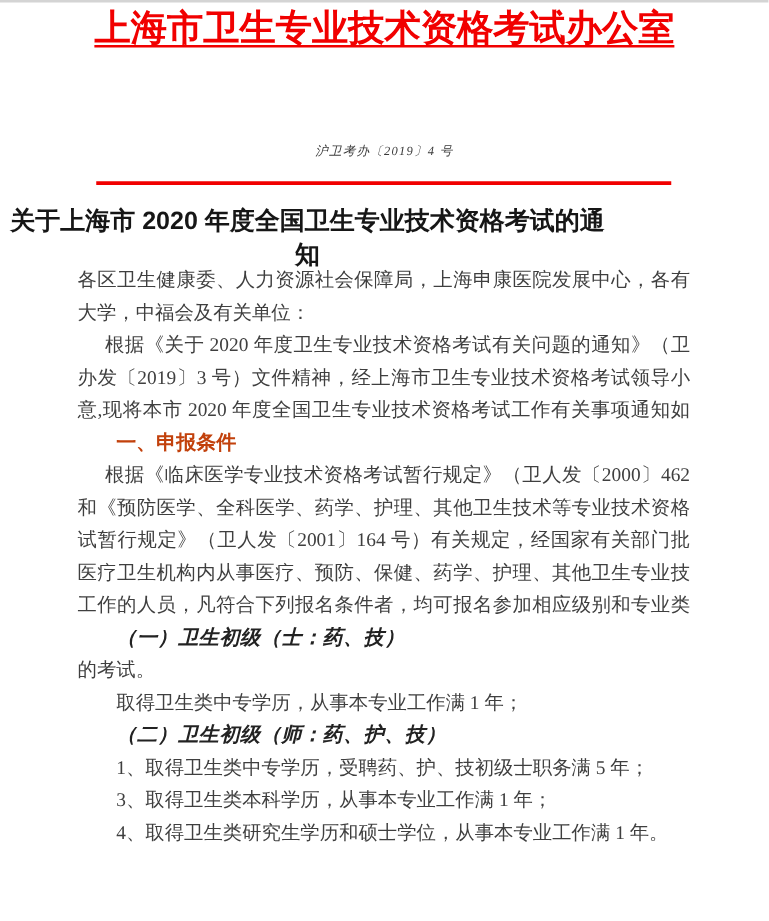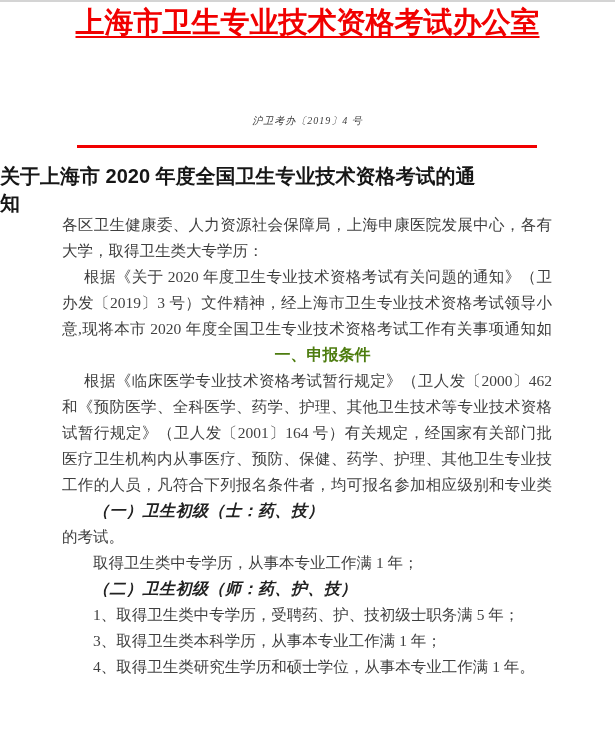--- a/index.html
+++ b/index.html
@@ -51,20 +51,21 @@
   .red-rule {
     position: absolute;
     top: 145px; left: 77px;
     width: 460px; height: 3px;
     background: #f10000;
   }
   .notice-title {
     position: absolute;
     top: 163px; left: 0;
     width: 492px;
+    text-align: center;
     font-size: 20px;
     font-weight: bold;
     color: #161616;
     font-family: "Liberation Sans", sans-serif;
   }
   .body-block {
     position: absolute;
     top: 212px; left: 62px;
     width: 490px;
     font-size: 15.5px;
@@ -77,24 +78,23 @@
     white-space: normal;
   }
   .j {
     text-align: justify;
     text-align-last: justify;
   }
   .ind15 { text-indent: 22px; }
   .ind2  { text-indent: 31px; }
   .h1 {
     font-weight: bold;
-    color: #4d7c0f;
+    color: #c2410c;
     font-family: "Liberation Sans", sans-serif;
     font-size: 16px;
-    text-align: center;
   }
   .h2 {
     font-weight: bold;
     font-style: italic;
     color: #222222;
     font-size: 16px;
     letter-spacing: 0.5px;
   }
 </style>
 </head>
@@ -109,21 +109,21 @@
   </div>
 
   <div class="doc-number">沪卫考办〔2019〕4 号</div>
 
   <div class="red-rule"></div>
 
   <div class="notice-title">关于上海市 2020 年度全国卫生专业技术资格考试的通知</div>
 
   <div class="body-block">
     <div class="ln j">各区卫生健康委、人力资源社会保障局，上海申康医院发展中心，各有关</div>
-    <div class="ln">大学，取得卫生类大专学历：</div>
+    <div class="ln">大学，中福会及有关单位：</div>
     <div class="ln j ind15">根据《关于 2020 年度卫生专业技术资格考试有关问题的通知》（卫考</div>
     <div class="ln j">办发〔2019〕3 号）文件精神，经上海市卫生专业技术资格考试领导小组同</div>
     <div class="ln j">意,现将本市 2020 年度全国卫生专业技术资格考试工作有关事项通知如下：</div>
     <div class="ln h1 ind2">一、申报条件</div>
     <div class="ln j ind15">根据《临床医学专业技术资格考试暂行规定》（卫人发〔2000〕462 号）</div>
     <div class="ln j">和《预防医学、全科医学、药学、护理、其他卫生技术等专业技术资格考</div>
     <div class="ln j">试暂行规定》（卫人发〔2001〕164 号）有关规定，经国家有关部门批准的</div>
     <div class="ln j">医疗卫生机构内从事医疗、预防、保健、药学、护理、其他卫生专业技术</div>
     <div class="ln j">工作的人员，凡符合下列报名条件者，均可报名参加相应级别和专业类别</div>
     <div class="ln h2 ind2">（一）卫生初级（士：药、技）</div>

